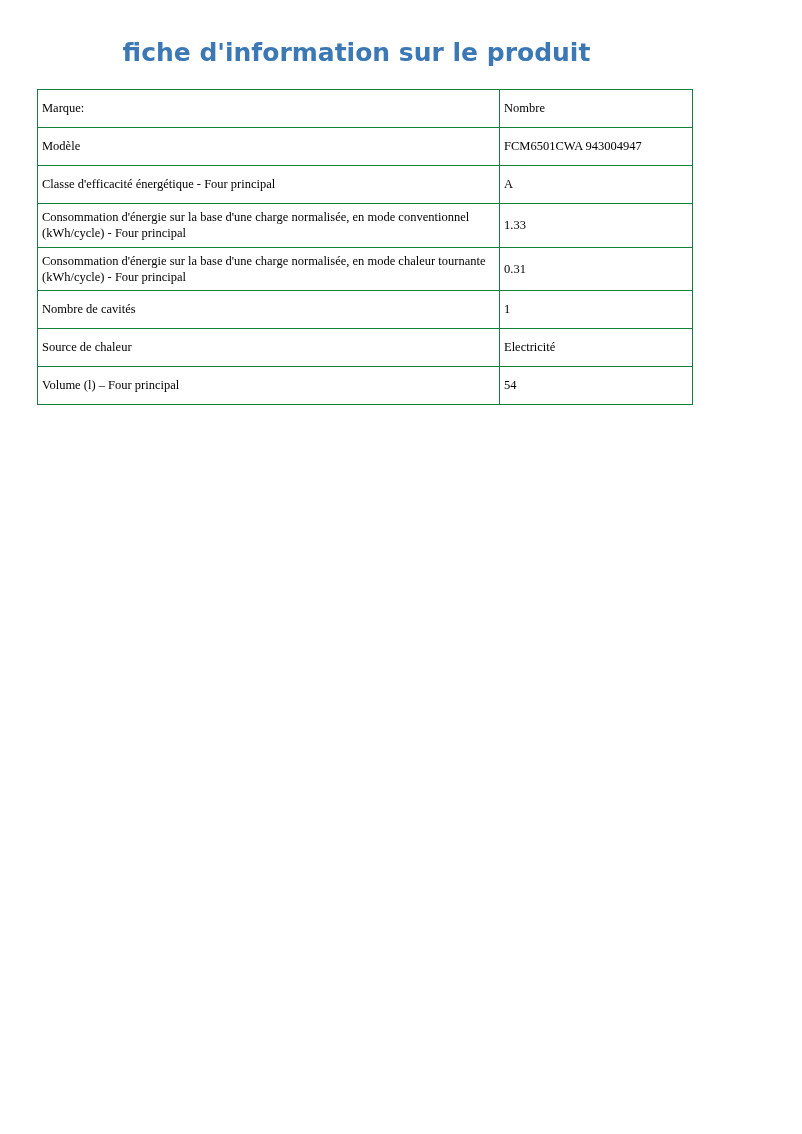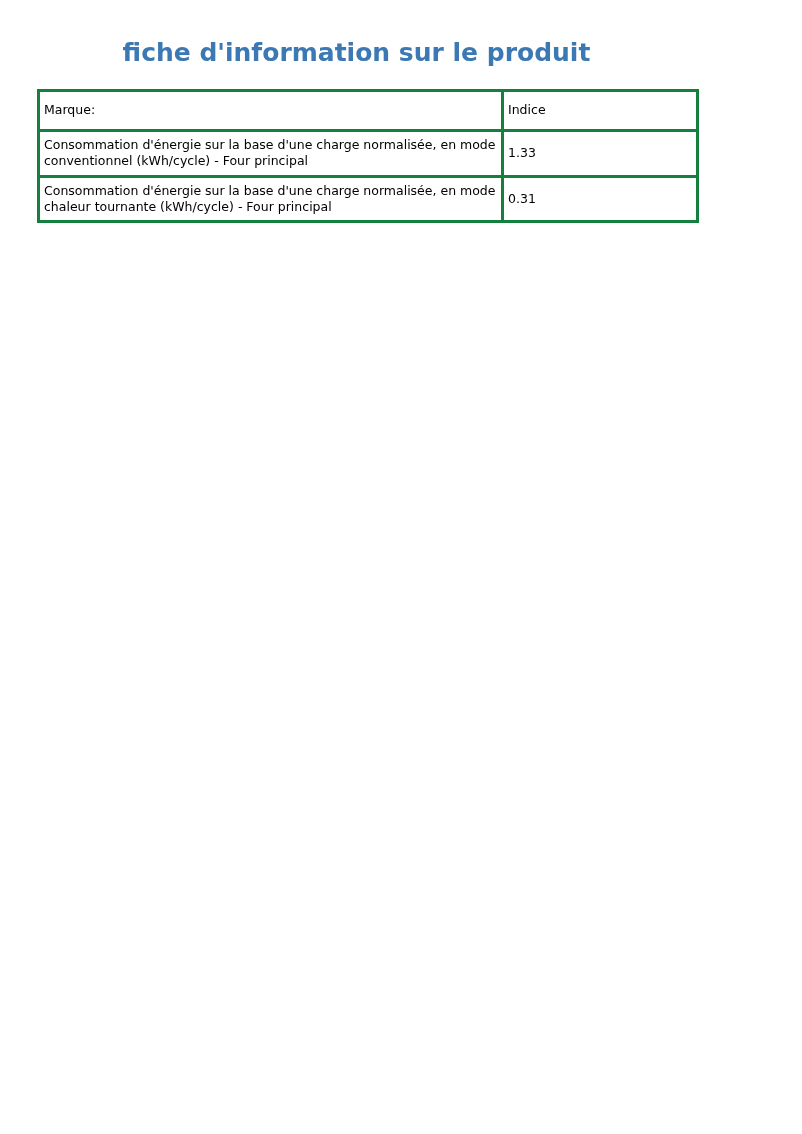--- a/index.html
+++ b/index.html
@@ -31,48 +31,69 @@
     color: var(--title-color, #3c78b4);
     letter-spacing: 0px;
   }
   table.info-table {
     border-collapse: collapse;
     margin-left: 37px;
     width: 639px;
     table-layout: fixed;
   }
   table.info-table td {
-    border: 3px solid #15803d;
+    border: 1px solid #15803d;
     font-size: 12.5px;
     line-height: 1.3;
     padding: 5px 3px 5px 4px;
     vertical-align: middle;
     height: 27px;
     word-wrap: break-word;
+    font-family: Liberation Serif, serif;
   }
   td.label-cell { width: 454px; }
   td.value-cell { width: 185px; }
 </style>
 </head>
 <body>
 
 <div class="page">
 
   <div class="title">fiche d'information sur le produit</div>
 
   <table class="info-table">
     <tbody>
       <tr>
         <td class="label-cell">Marque:</td>
-        <td class="value-cell">Indice</td>
+        <td class="value-cell">Nombre</td>
+      </tr>
+      <tr>
+        <td class="label-cell">Modèle</td>
+        <td class="value-cell">FCM6501CWA 943004947</td>
+      </tr>
+      <tr>
+        <td class="label-cell">Classe d'efficacité énergétique - Four principal</td>
+        <td class="value-cell">A</td>
       </tr>
       <tr>
         <td class="label-cell">Consommation d'énergie sur la base d'une charge normalisée, en mode conventionnel (kWh/cycle) - Four principal</td>
         <td class="value-cell">1.33</td>
       </tr>
       <tr>
         <td class="label-cell">Consommation d'énergie sur la base d'une charge normalisée, en mode chaleur tournante (kWh/cycle) - Four principal</td>
         <td class="value-cell">0.31</td>
       </tr>
+      <tr>
+        <td class="label-cell">Nombre de cavités</td>
+        <td class="value-cell">1</td>
+      </tr>
+      <tr>
+        <td class="label-cell">Source de chaleur</td>
+        <td class="value-cell">Electricité</td>
+      </tr>
+      <tr>
+        <td class="label-cell">Volume (l) – Four principal</td>
+        <td class="value-cell">54</td>
+      </tr>
     </tbody>
   </table>
 
 </div>
 
 </body></html>

